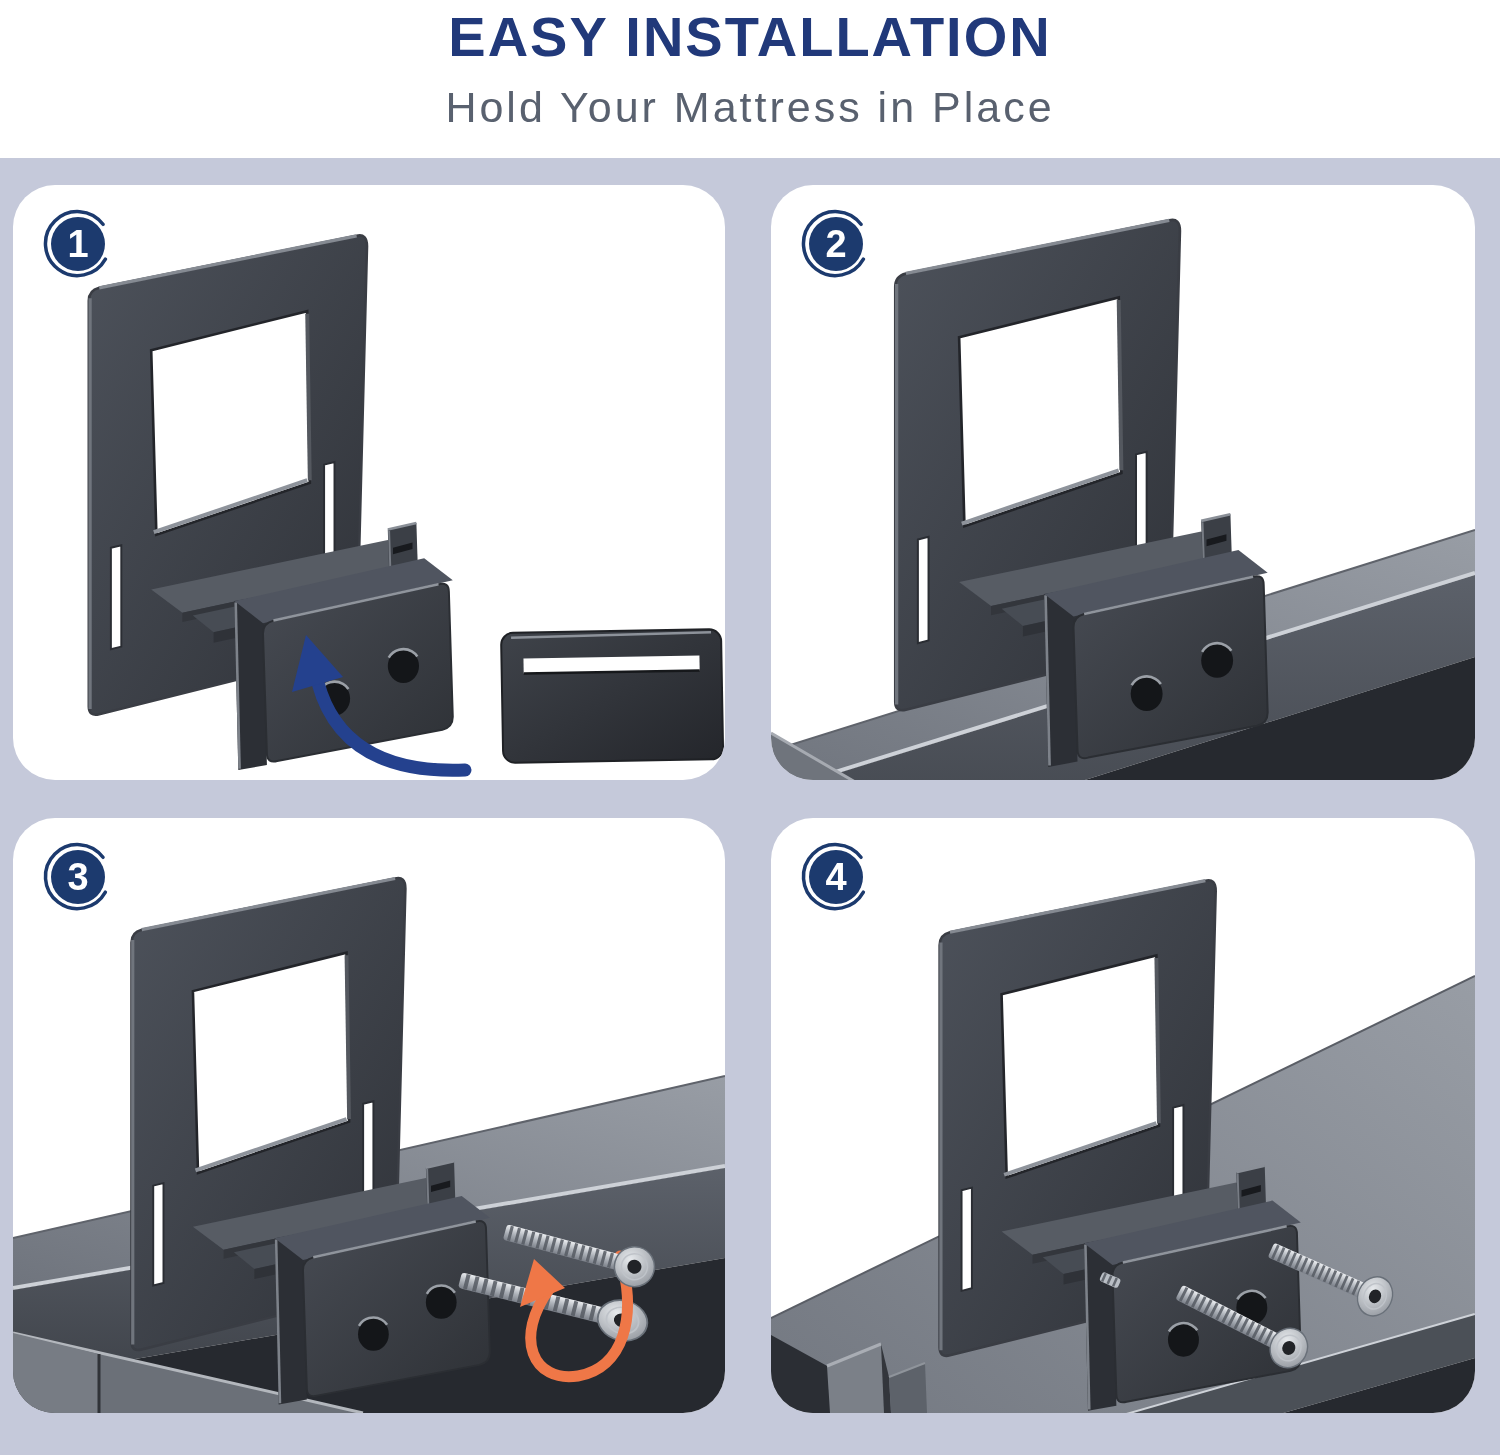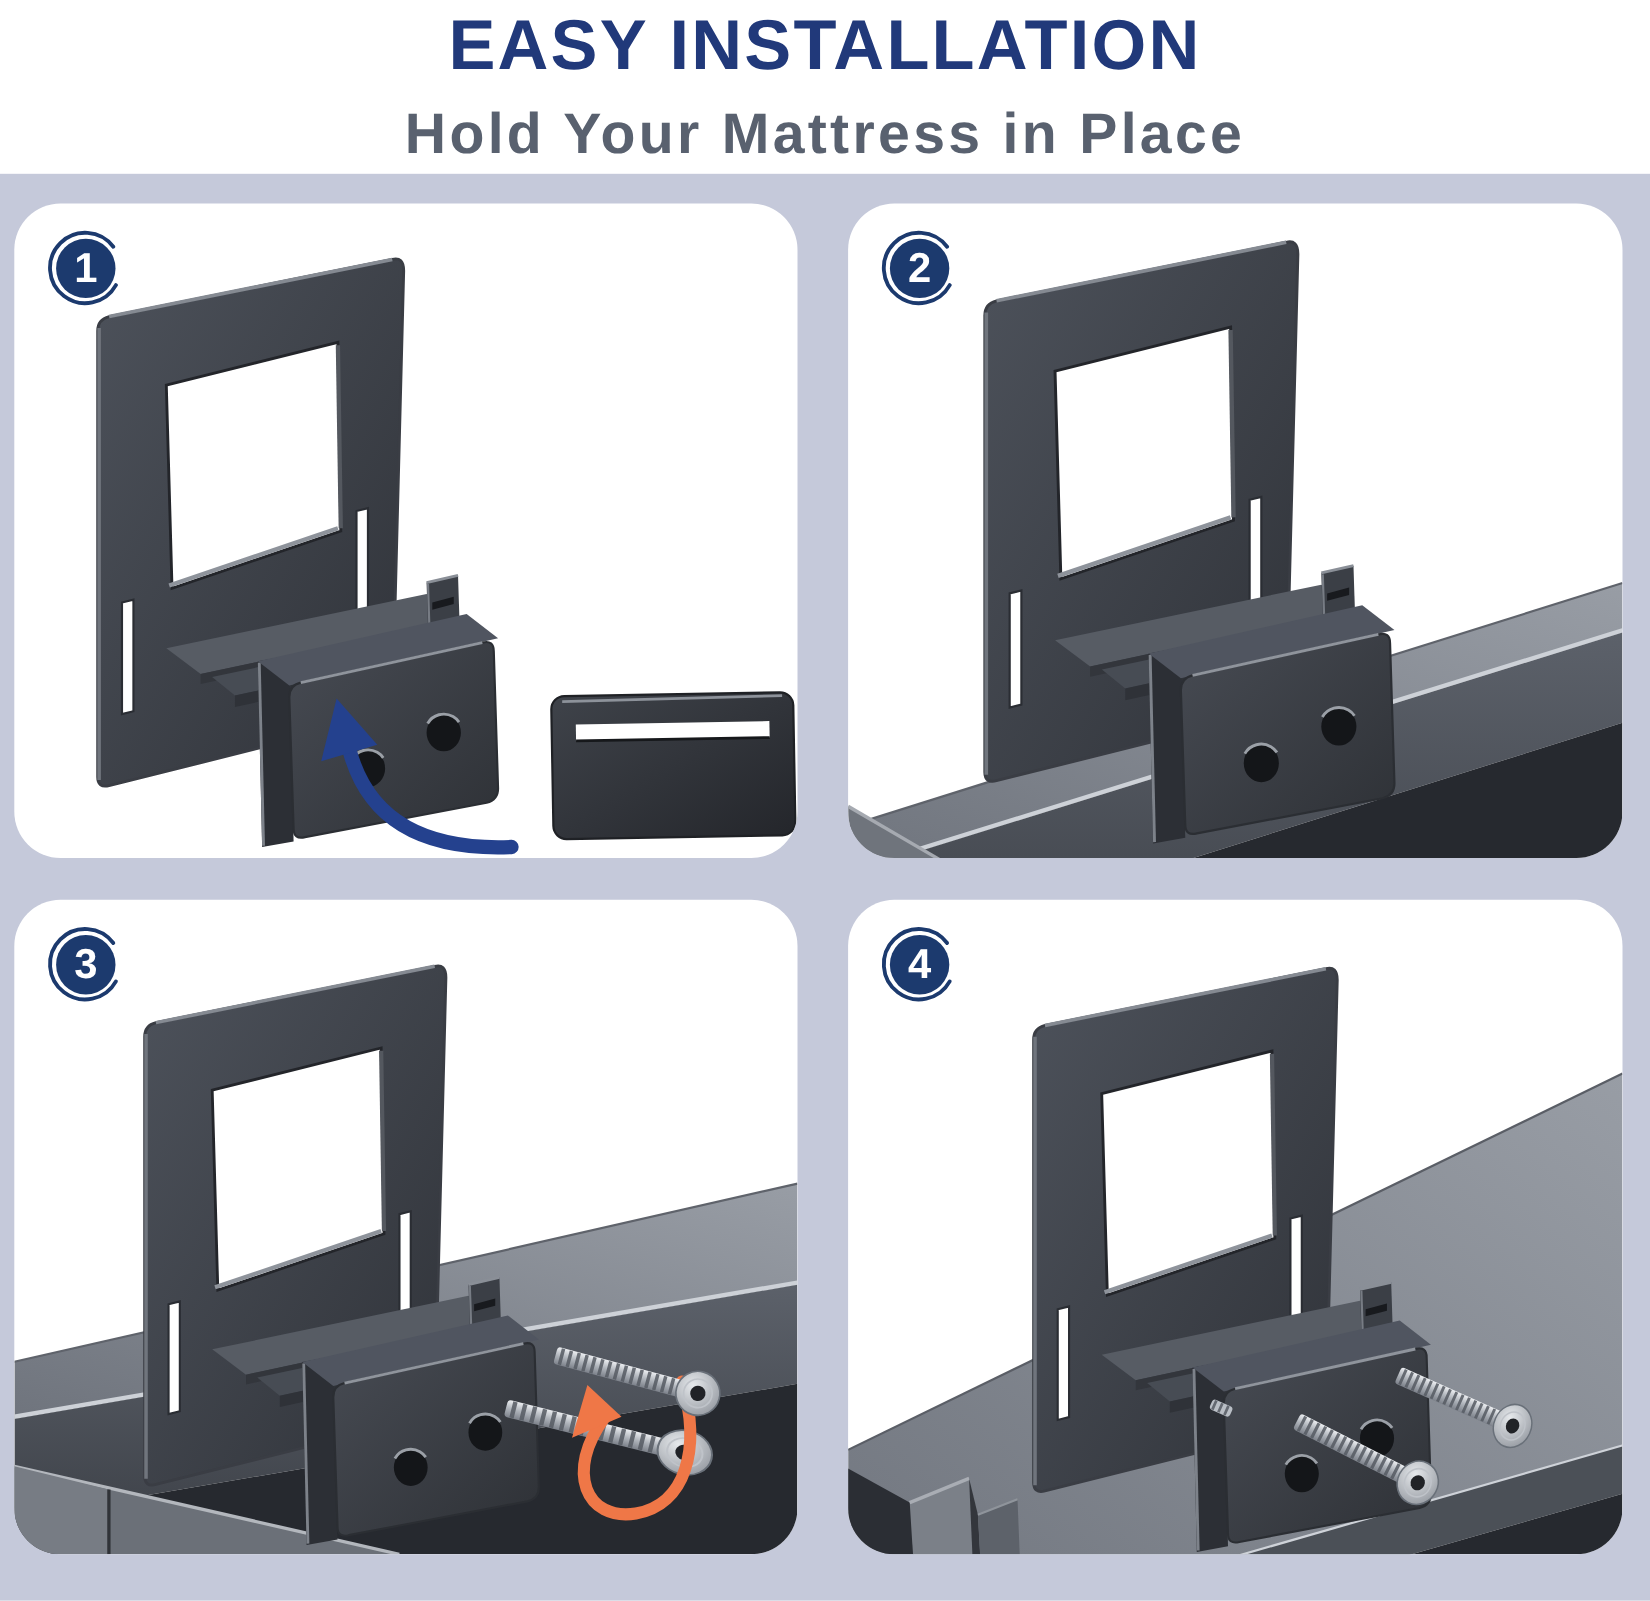--- a/index.html
+++ b/index.html
@@ -2,25 +2,25 @@
 <html><head>
 <meta charset="utf-8">
 <style>
   html,body{margin:0;padding:0;}
   body{
     width:1500px;height:1455px;position:relative;overflow:hidden;
     background:#ffffff;font-family:"Liberation Sans", sans-serif;
   }
   .header{position:absolute;left:0;top:0;width:1500px;height:158px;background:#ffffff;text-align:center;}
   .title{
-    margin:0;padding-top:4px;font-size:64px;font-weight:bold;letter-spacing:2px;
+    margin:0;padding-top:4px;font-size:56px;font-weight:bold;letter-spacing:2px;
     color:#21397a;
   }
   .subtitle{
-    margin:0;margin-top:14px;font-size:52px;font-weight:700;letter-spacing:3px;
+    margin:0;margin-top:14px;font-size:43px;font-weight:400;letter-spacing:3px;
     color:#59616f;
   }
   .board{position:absolute;left:0;top:158px;width:1500px;height:1297px;background:#c5c9da;}
   .panel{position:absolute;background:#ffffff;border-radius:42px;overflow:hidden;}
   .panel svg.illus{position:absolute;left:0;top:0;width:100%;height:100%;display:block;}
   #p1{left:13px;top:27px;width:712px;height:595px;}
   #p2{left:771px;top:27px;width:704px;height:595px;}
   #p3{left:13px;top:660px;width:712px;height:595px;}
   #p4{left:771px;top:660px;width:704px;height:595px;}
   .badge{position:absolute;left:24px;top:20px;width:76px;height:76px;z-index:5;}

